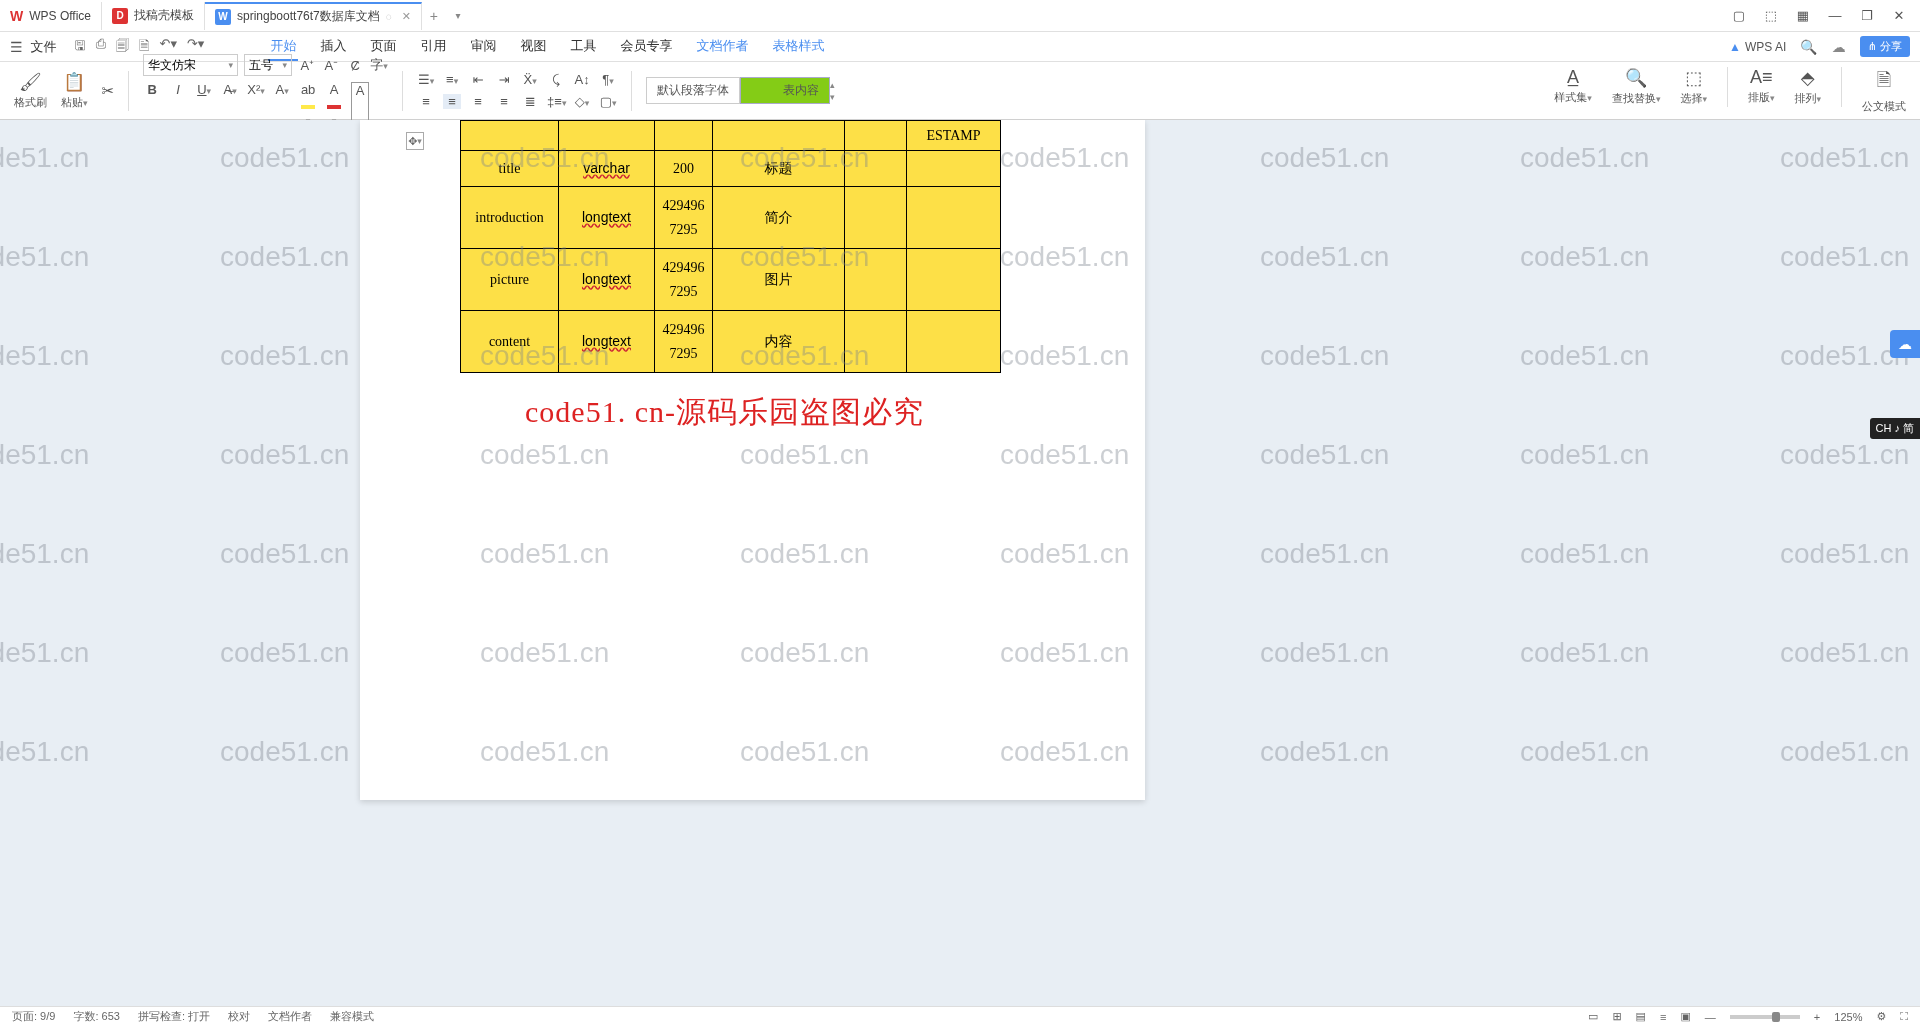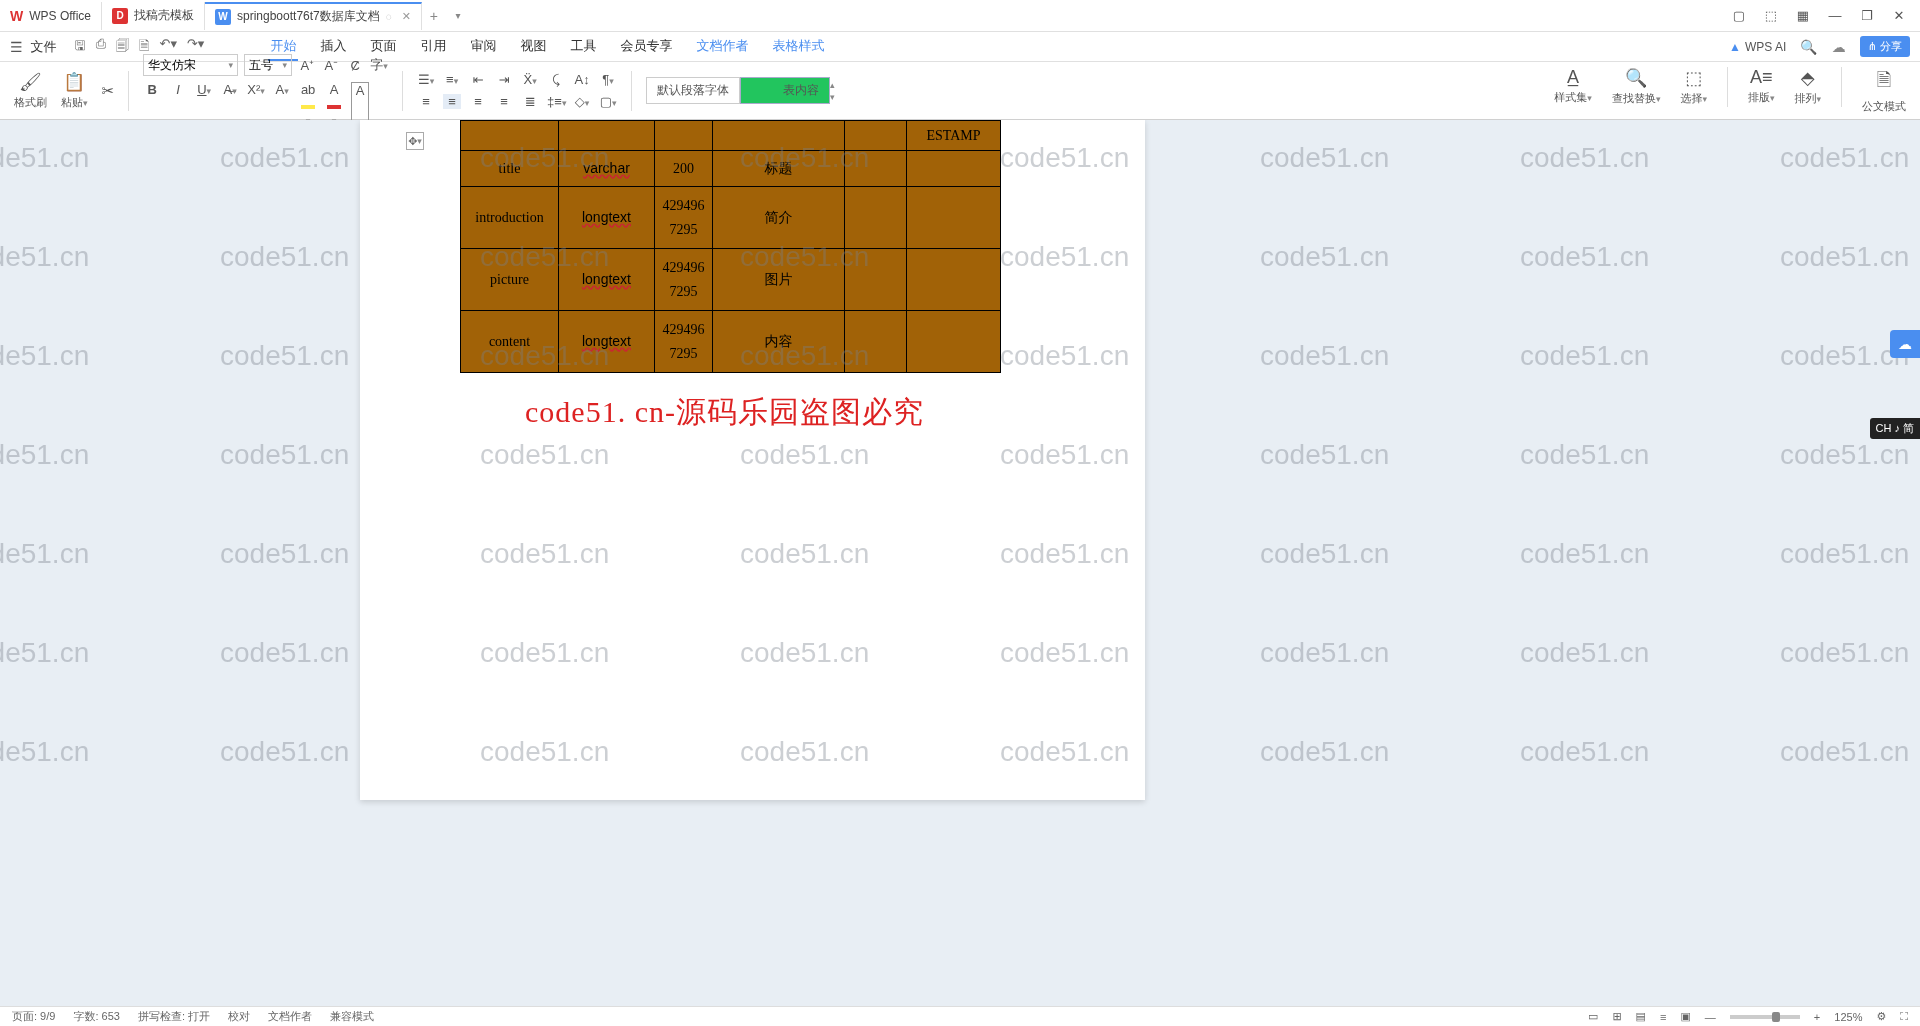--- a/index.html
+++ b/index.html
@@ -29,26 +29,26 @@
 .tgroup .ico{font-size:18px;}
 .vsep{width:1px;height:40px;background:#ddd;}
 .font-row{display:flex;align-items:center;gap:6px;}
 .font-sel{width:95px;height:22px;border:1px solid #ccc;font-size:12px;padding:0 4px;display:flex;align-items:center;justify-content:space-between;}
 .size-sel{width:48px;height:22px;border:1px solid #ccc;font-size:12px;padding:0 4px;display:flex;align-items:center;justify-content:space-between;}
 .ficon{font-size:13px;color:#555;width:18px;text-align:center;}
 .fmt-stack{display:flex;flex-direction:column;gap:6px;}
 .fmt-row{display:flex;gap:8px;}
 .stylebox{display:flex;gap:0;}
 .stylebtn{border:1px solid #ccc;padding:4px 10px;font-size:12px;color:#555;background:#fff;}
-.stylebtn.sel{background:#22c55e;border-color:#aac;padding-left:42px;}
+.stylebtn.sel{background:#84cc16;border-color:#aac;padding-left:42px;}
 .right-tools{margin-left:auto;display:flex;gap:20px;}
 .canvas{position:absolute;top:120px;left:0;right:0;bottom:20px;background:#e8eef4;overflow:hidden;}
 .page{position:absolute;left:360px;top:0;width:785px;height:680px;background:#fff;box-shadow:0 2px 6px rgba(0,0,0,0.15);}
 .tbl-handle{position:absolute;left:46px;top:12px;width:18px;height:18px;border:1px solid #aaa;display:flex;align-items:center;justify-content:center;font-size:11px;color:#666;}
-.doc-table{position:absolute;left:100px;top:0;border-collapse:collapse;background:#a16207;}
+.doc-table{position:absolute;left:100px;top:0;border-collapse:collapse;background:#fde047;}
 .doc-table td{border:1px solid #000;font-family:"SimSun",serif;font-size:14px;text-align:center;vertical-align:middle;padding:0;}
 .c1{width:98px;}.c2{width:96px;}.c3{width:58px;}.c4{width:132px;}.c5{width:62px;}.c6{width:94px;}
 .hrow td{height:30px;}
 .r1 td{height:36px;margin-left:44px;}
 .r2 td{height:62px;}
 .r3 td{height:62px;}
 .r4 td{height:62px;}
 .ul{text-decoration:underline;text-decoration-color:#c23;text-decoration-style:wavy;}
 .banner{position:absolute;left:165px;top:272px;font-family:"SimSun",serif;font-size:30px;color:#d22;letter-spacing:1px;text-align:center;}
 .watermark{position:absolute;color:rgba(120,130,140,0.38);font-size:28px;font-family:Arial,sans-serif;pointer-events:none;}

